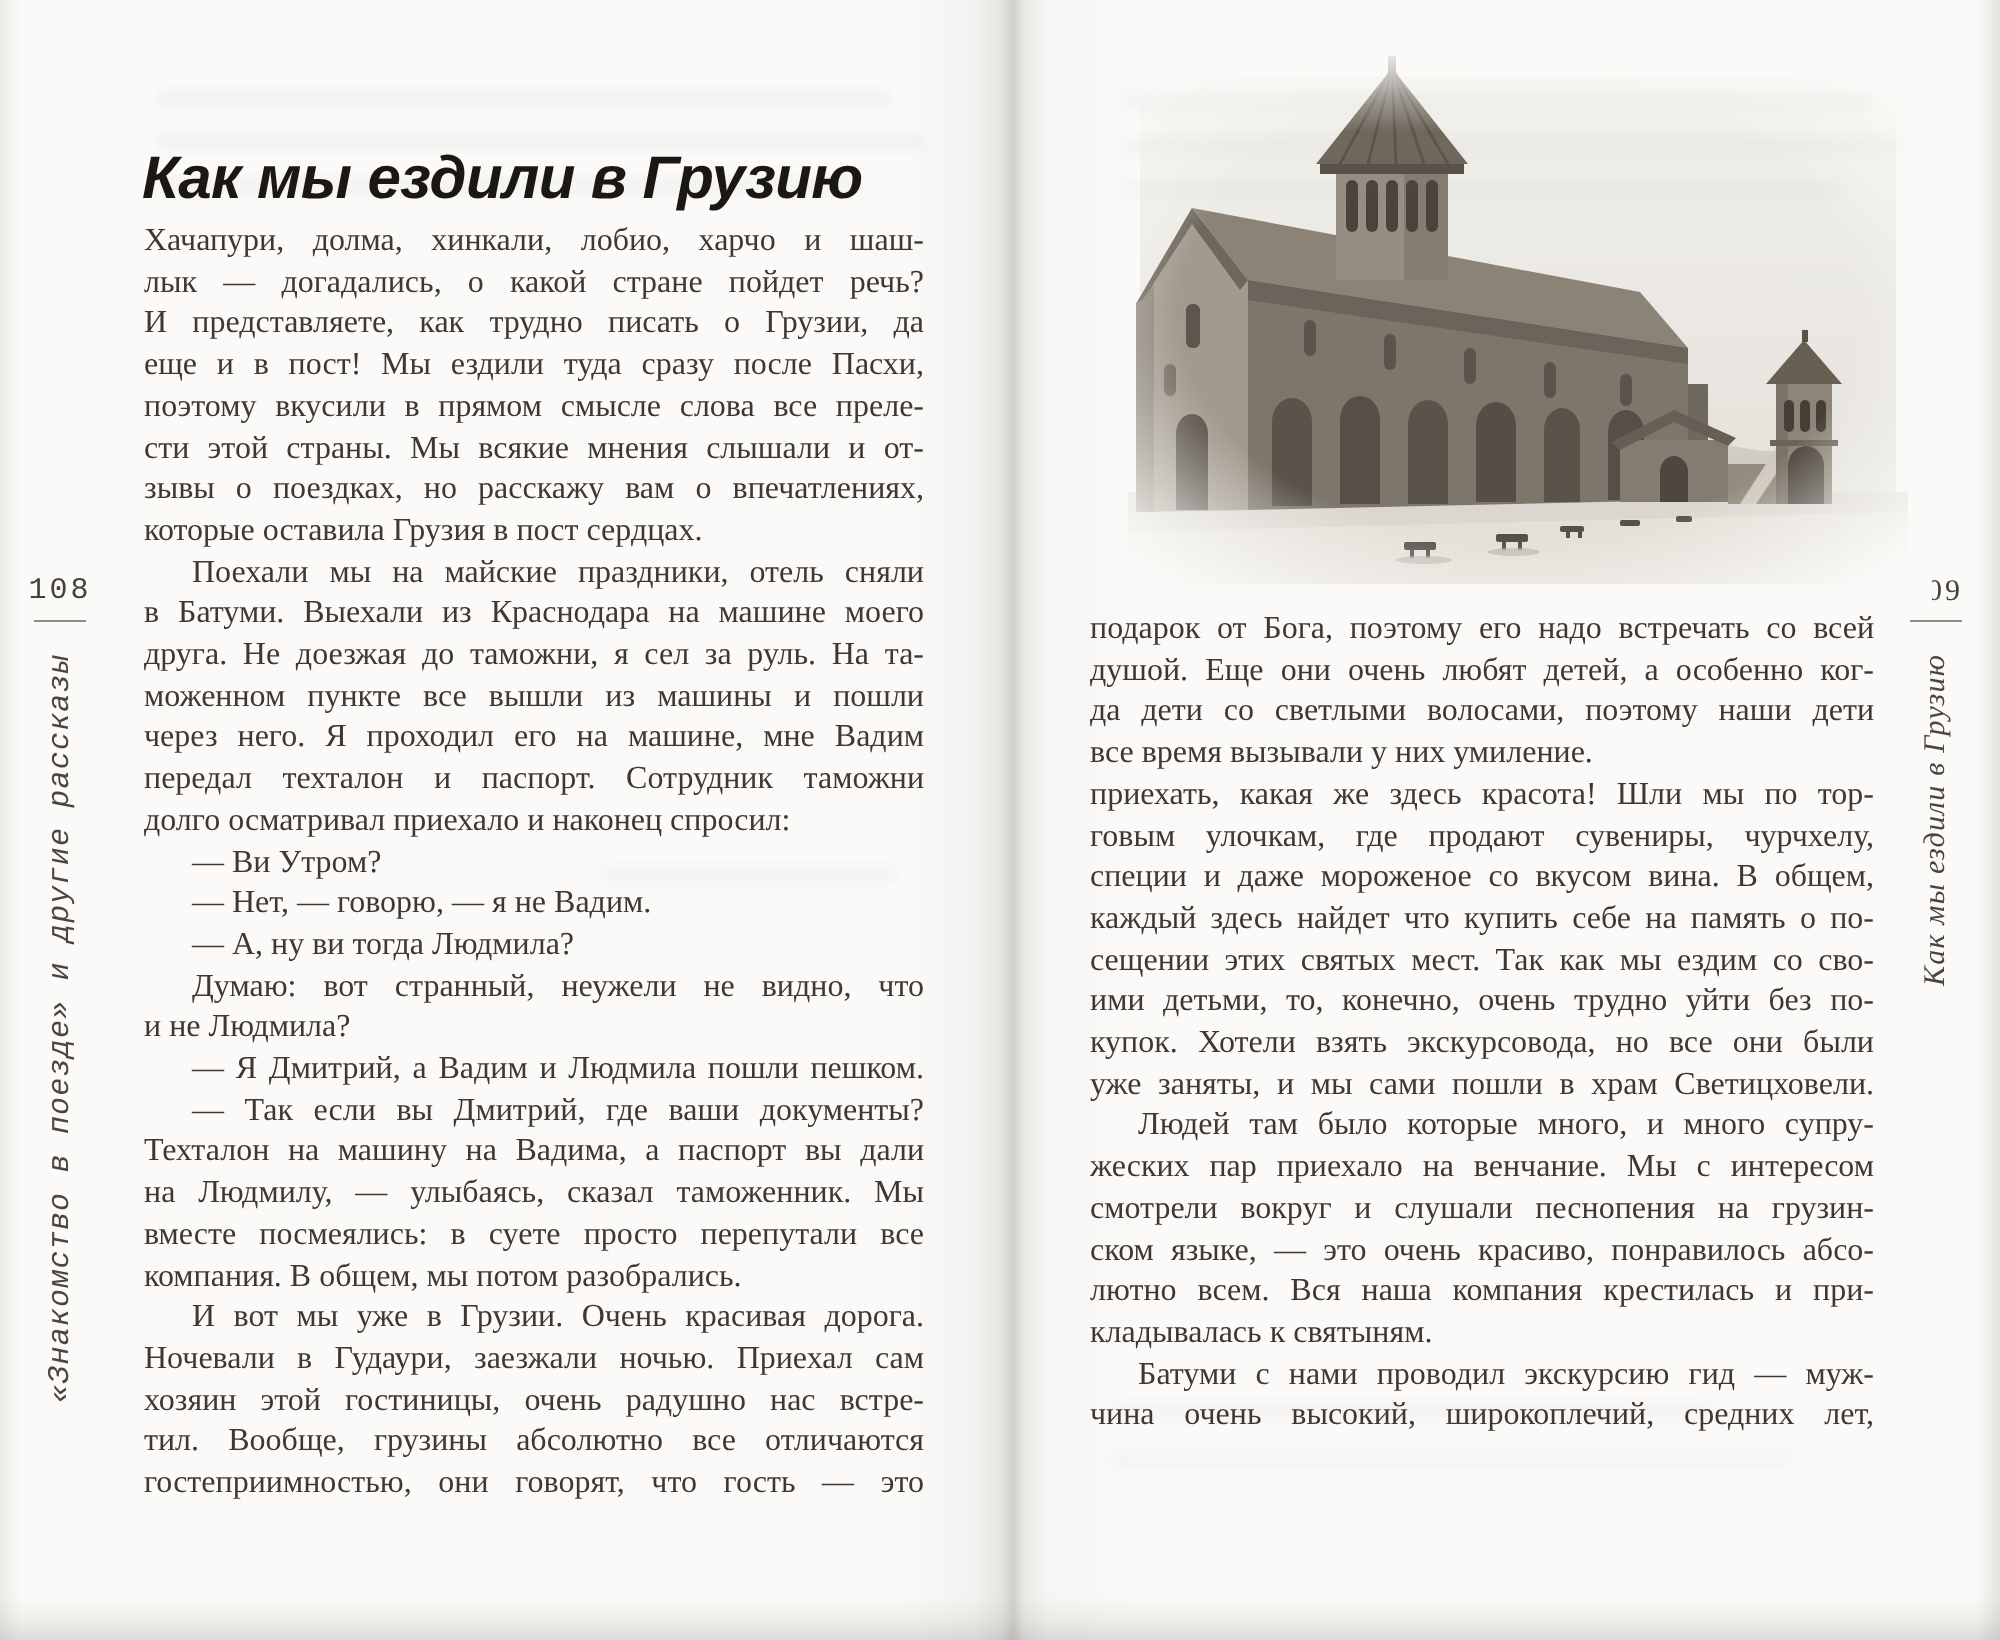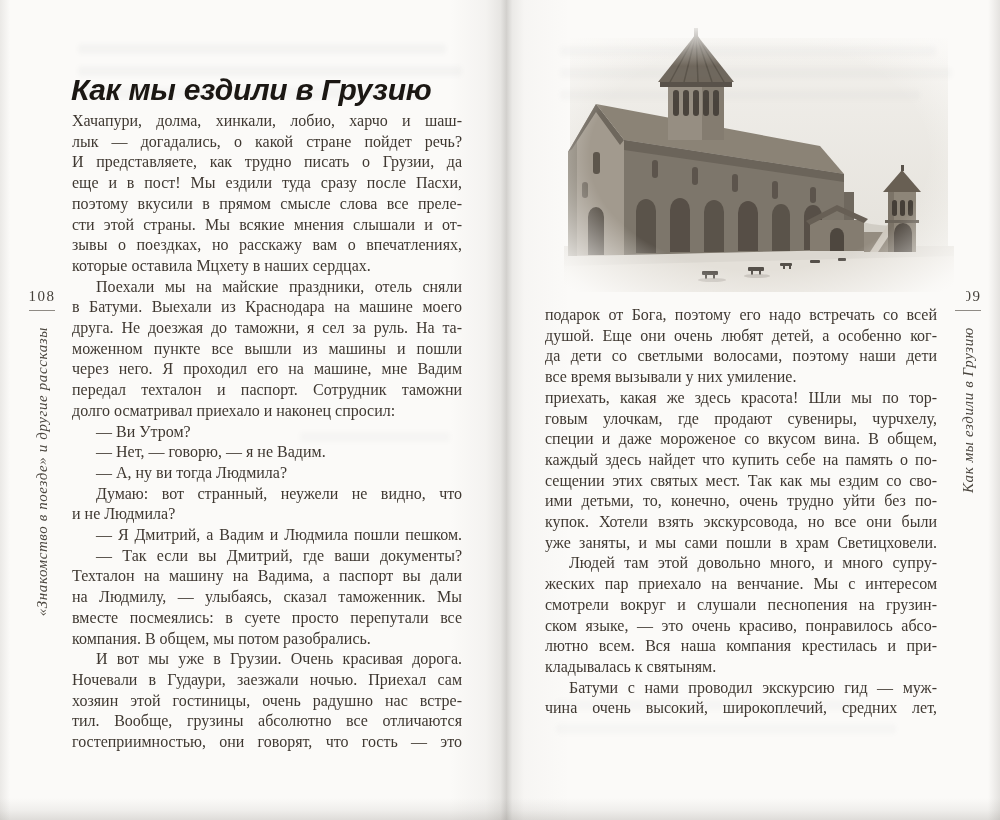--- a/index.html
+++ b/index.html
@@ -53,21 +53,21 @@
     font-size:16px;line-height:20.7px;color:#3f3831;
     text-align:left;overflow:hidden;white-space:normal;
   }
   .ln.j{text-align:justify;text-align-last:justify;}
   .ln.ind{text-indent:24px;}
   
   .folio{
     position:absolute;top:287px;width:44px;z-index:2;
     display:flex;flex-direction:column;align-items:center;
   }
-  .folio-l{left:20px;}
+  .folio-l{left:8px;font-family:Liberation Mono, monospace;}
   .folio-r{left:946px;}
   .pagenum{
     font-size:15px;letter-spacing:1.5px;color:#45413b;line-height:18px;
     font-variant-numeric:oldstyle-nums;
   }
   .folio-rule{width:26px;height:1px;background:#8f8b85;margin-top:5px;}
   .vtext{
     margin-top:16px;
     writing-mode:vertical-rl;transform:rotate(180deg);
     font-style:italic;font-size:15px;letter-spacing:0.6px;color:#4a453e;
@@ -106,21 +106,21 @@
 
   <div id="left-text" class="text-col col-left">
       <div class="para">
         <div class="ln j">Хачапури, долма, хинкали, лобио, харчо и шаш-</div>
         <div class="ln j">лык — догадались, о какой стране пойдет речь?</div>
         <div class="ln j">И представляете, как трудно писать о Грузии, да</div>
         <div class="ln j">еще и в пост! Мы ездили туда сразу после Пасхи,</div>
         <div class="ln j">поэтому вкусили в прямом смысле слова все преле-</div>
         <div class="ln j">сти этой страны. Мы всякие мнения слышали и от-</div>
         <div class="ln j">зывы о поездках, но расскажу вам о впечатлениях,</div>
-        <div class="ln">которые оставила Мцхету в наших сердцах.</div>
+        <div class="ln">которые оставила Грузия в пост сердцах.</div>
       </div>
       <div class="para">
         <div class="ln j ind">Поехали мы на майские праздники, отель сняли</div>
         <div class="ln j">в Батуми. Выехали из Краснодара на машине моего</div>
         <div class="ln j">друга. Не доезжая до таможни, я сел за руль. На та-</div>
         <div class="ln j">моженном пункте все вышли из машины и пошли</div>
         <div class="ln j">через него. Я проходил его на машине, мне Вадим</div>
         <div class="ln j">передал техталон и паспорт. Сотрудник таможни</div>
         <div class="ln">долго осматривал приехало и наконец спросил:</div>
       </div>
@@ -281,21 +281,21 @@
         <div class="ln j">приехать, какая же здесь красота! Шли мы по тор-</div>
         <div class="ln j">говым улочкам, где продают сувениры, чурчхелу,</div>
         <div class="ln j">специи и даже мороженое со вкусом вина. В общем,</div>
         <div class="ln j">каждый здесь найдет что купить себе на память о по-</div>
         <div class="ln j">сещении этих святых мест. Так как мы ездим со сво-</div>
         <div class="ln j">ими детьми, то, конечно, очень трудно уйти без по-</div>
         <div class="ln j">купок. Хотели взять экскурсовода, но все они были</div>
         <div class="ln j">уже заняты, и мы сами пошли в храм Светицховели.</div>
       </div>
       <div class="para">
-        <div class="ln j ind">Людей там этой довольно много, и много супру-</div>
+        <div class="ln j ind">Людей там было которые много, и много супру-</div>
         <div class="ln j">жеских пар приехало на венчание. Мы с интересом</div>
         <div class="ln j">смотрели вокруг и слушали песнопения на грузин-</div>
         <div class="ln j">ском языке, — это очень красиво, понравилось абсо-</div>
         <div class="ln j">лютно всем. Вся наша компания крестилась и при-</div>
         <div class="ln">кладывалась к святыням.</div>
       </div>
       <div class="para">
         <div class="ln j ind">Батуми с нами проводил экскурсию гид — муж-</div>
         <div class="ln j">чина очень высокий, широкоплечий, средних лет,</div>
       </div>

